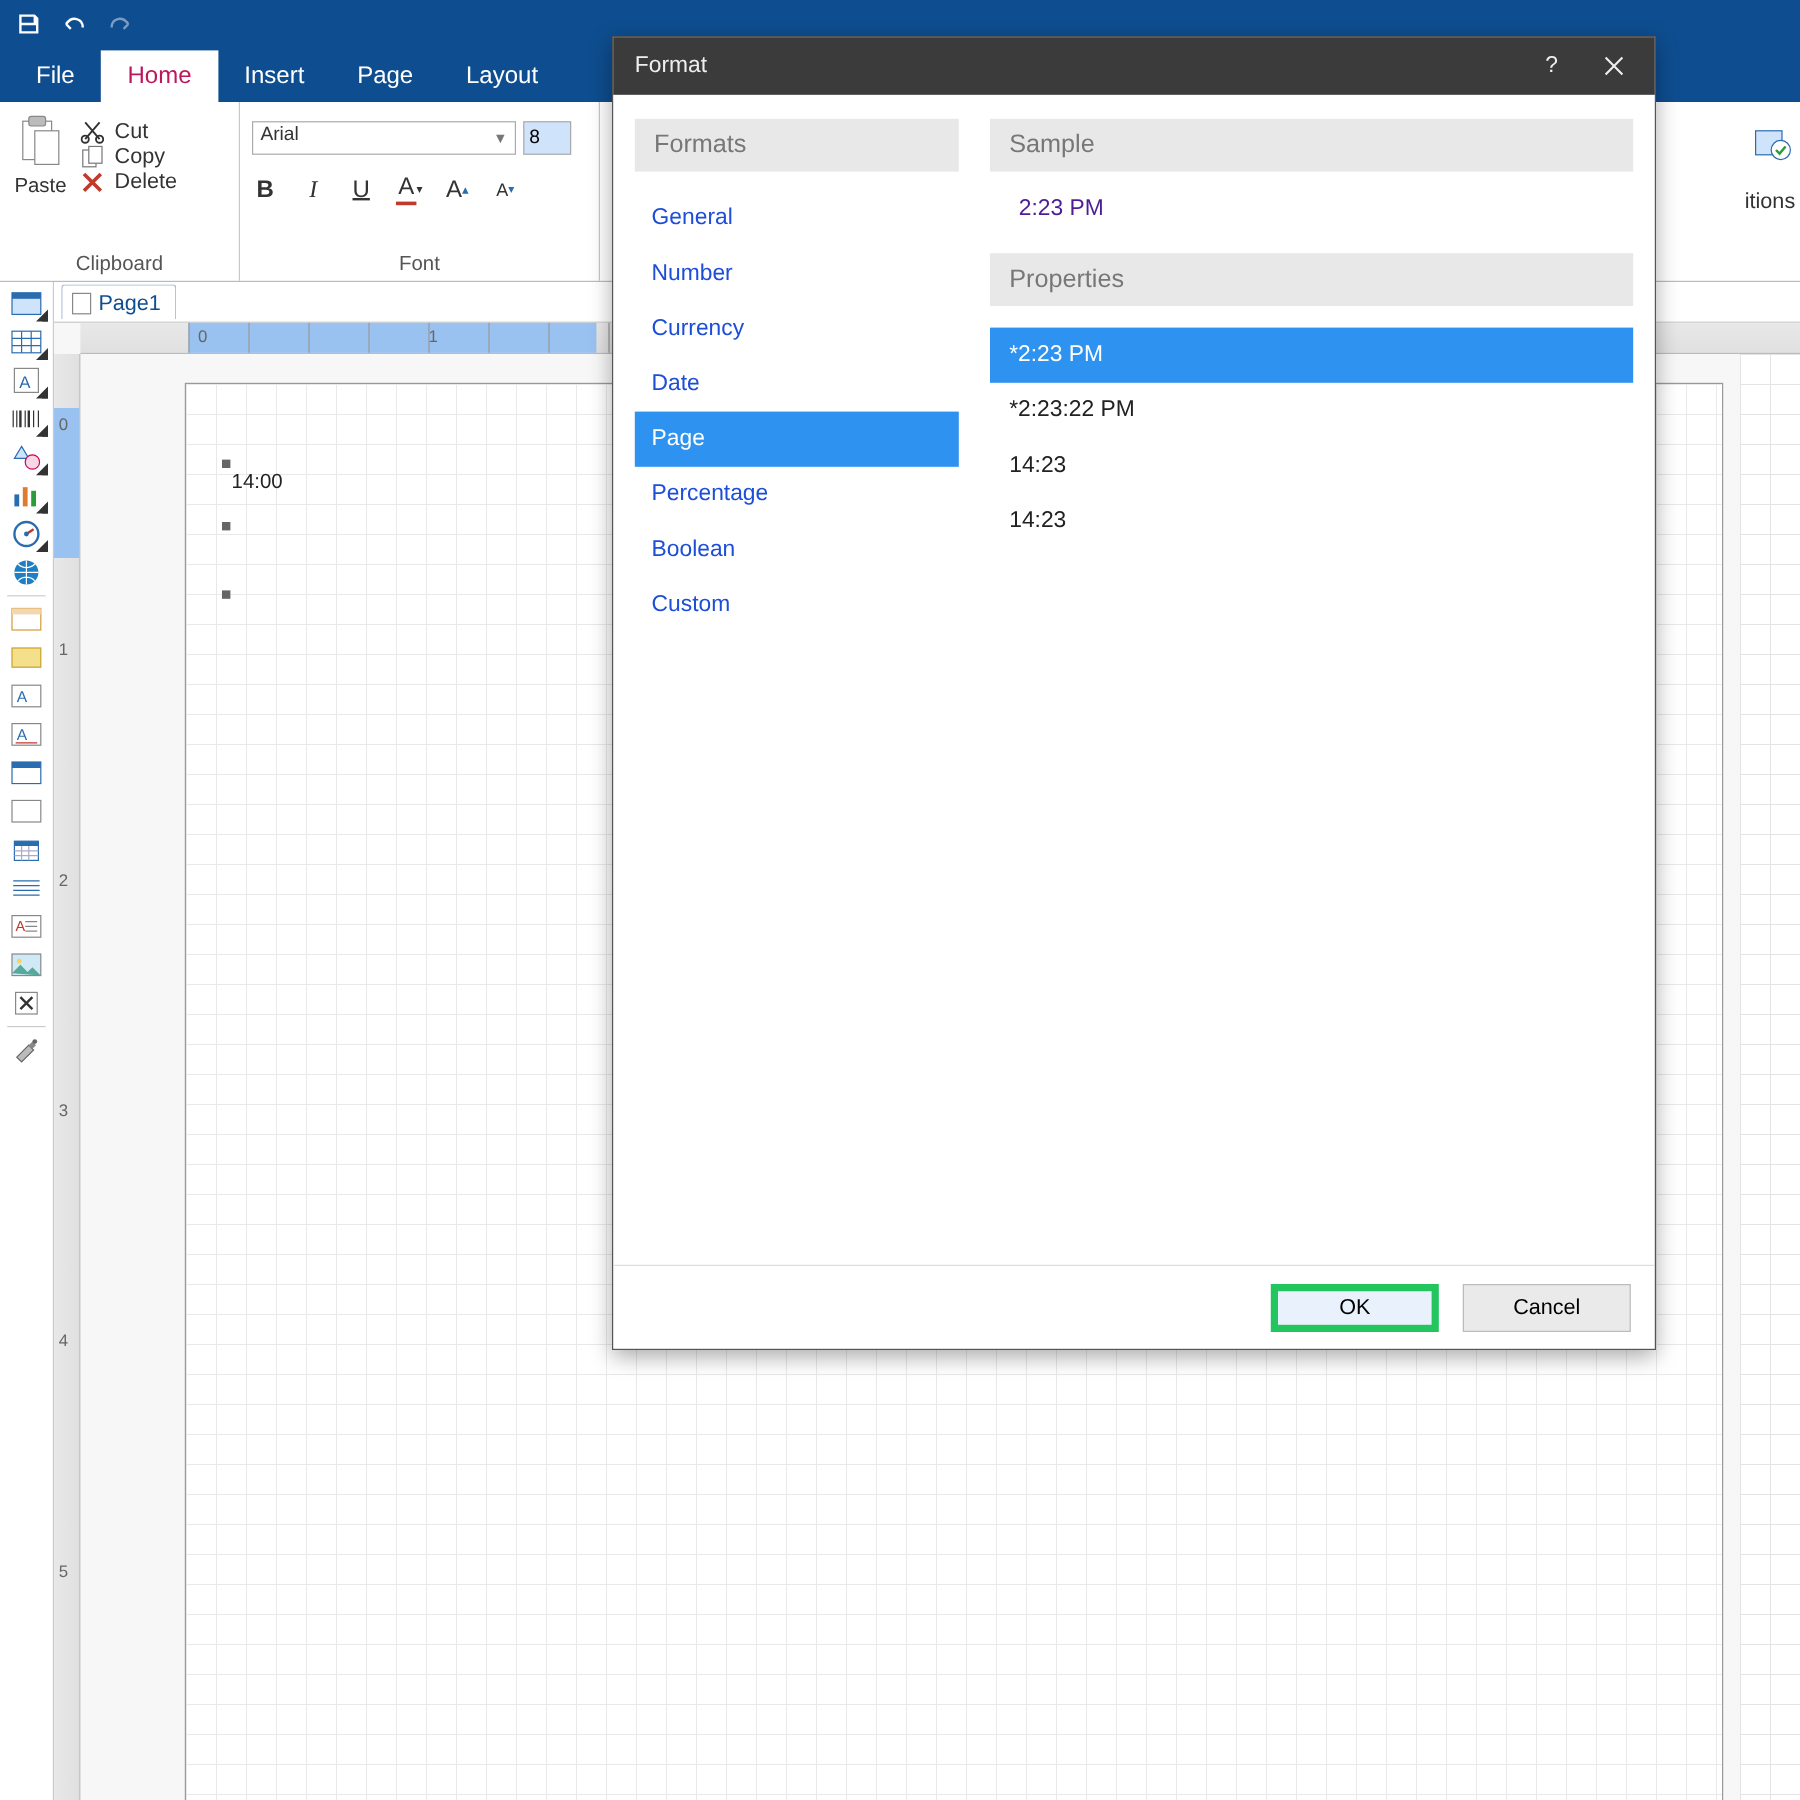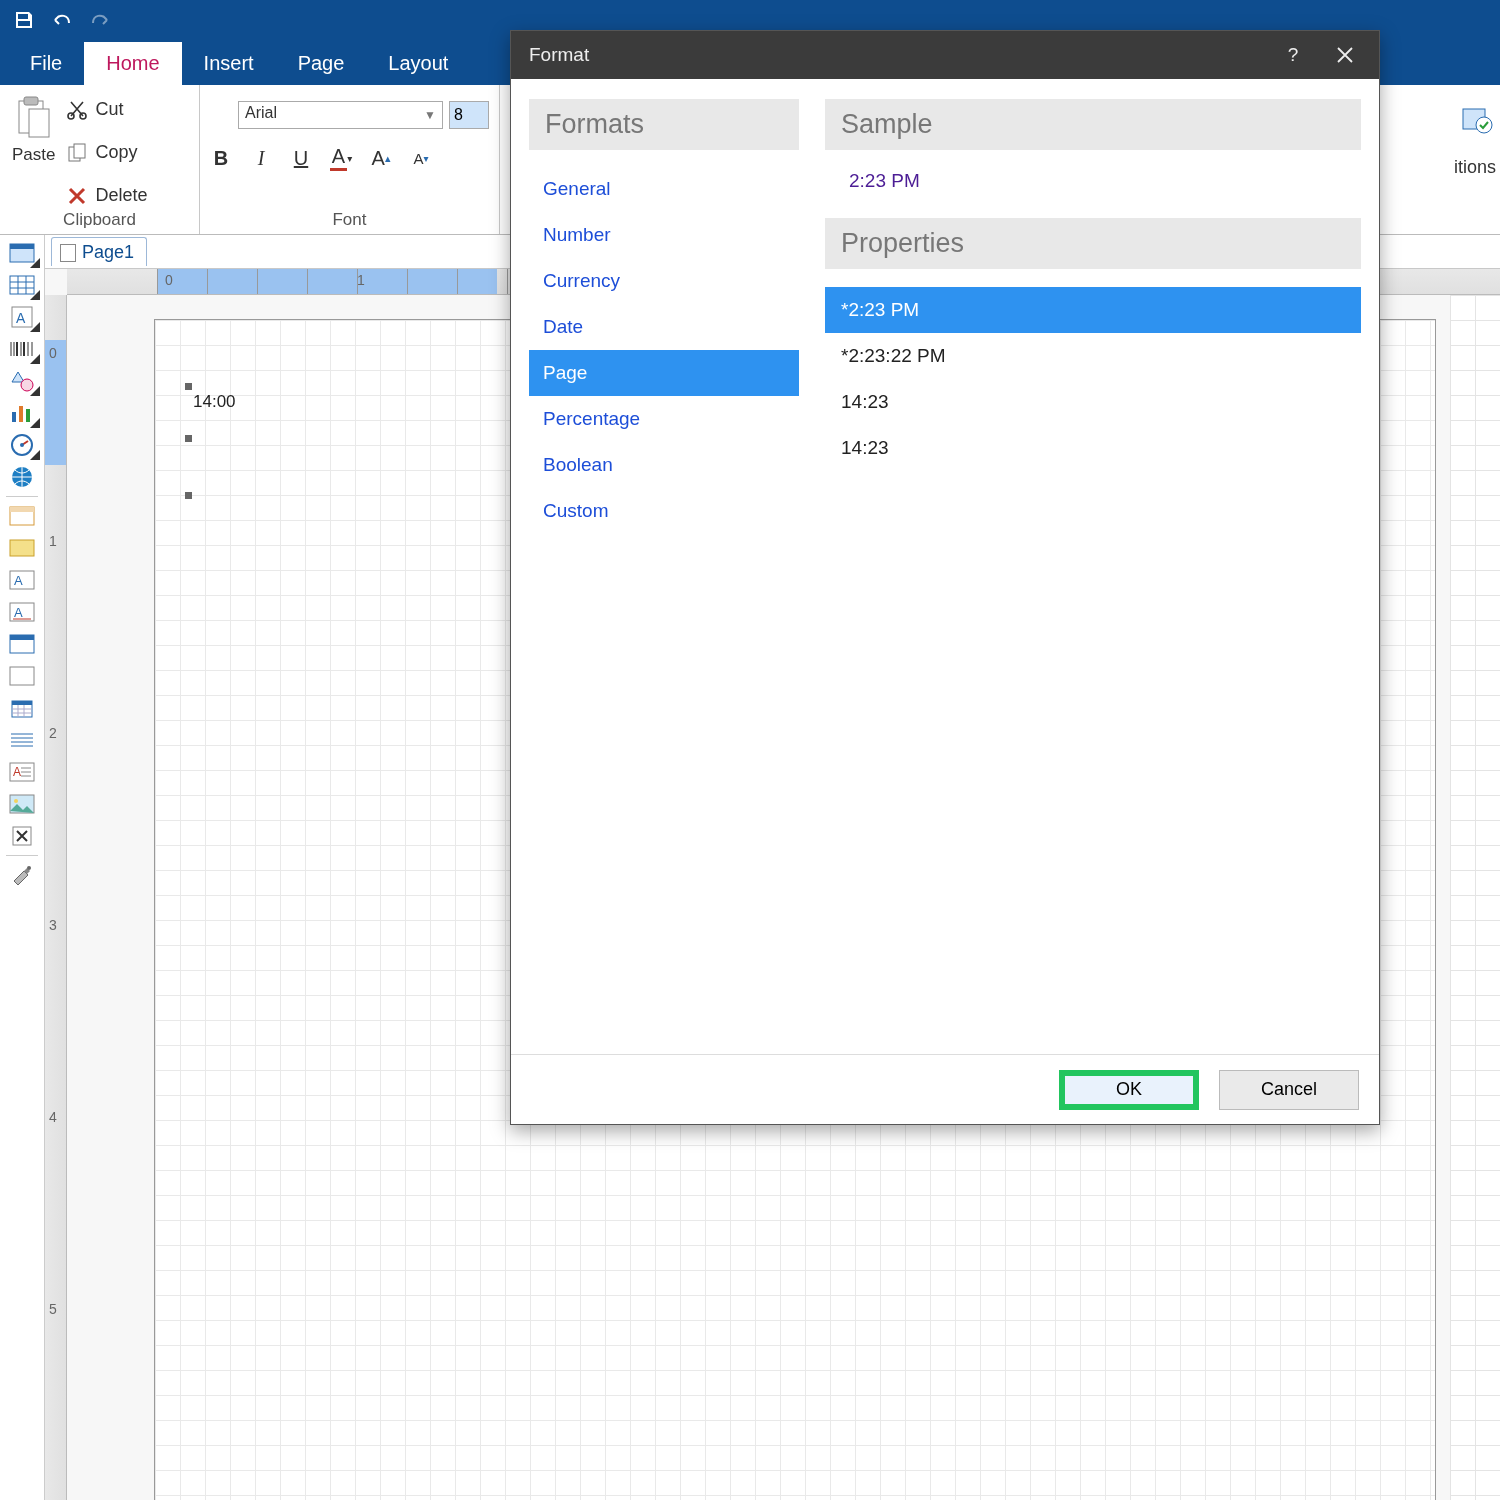--- a/index.html
+++ b/index.html
@@ -13,24 +13,24 @@
   
   .ribbon-tabs { background:#0e4d8f; height:45px; display:flex; align-items:flex-end; padding-left:8px; }
   .ribbon-tab { color:#fff; padding:10px 22px; font-size:20px; cursor:pointer; }
   .ribbon-tab.active { background:#fff; color:#be185d; }
 
   
   .ribbon-body { background:#fff; height:150px; border-bottom:1px solid #bbb; display:flex; position:relative; }
   .ribbon-group { border-right:1px solid #c8c8c8; padding:6px 10px 4px 10px; display:flex; flex-direction:column; }
   .ribbon-group-label { text-align:center; font-size:17px; color:#555; margin-top:auto; padding-top:4px;}
   .paste-big { display:flex; flex-direction:column; align-items:center; padding:4px 6px 0 2px; }
-  .clip-lines { display:flex; flex-direction:column; gap:22px; padding-top:8px; }
+  .clip-lines { display:flex; flex-direction:column; gap:0; padding-top:8px; }
   .clip-line { display:flex; align-items:center; gap:8px; cursor:pointer; font-size:18px; color:#333;}
   .font-row1 { display:flex; align-items:center; gap:6px; }
-  .font-select { width:220px; height:28px; border:1px solid #aaa; background:#fff; font-size:16px; padding:2px 20px 15px 6px; position:relative;margin-left:28px; }
+  .font-select { width:220px; height:28px; border:1px solid #aaa; background:#fff; font-size:16px; padding:2px 20px 15px 6px; position:relative; }
   .font-size-input { width:40px; height:28px; border:1px solid #aaa; background:#cfe4fa; color:#000; font-size:16px; text-align:left; padding:0 4px;}
   .font-row2 { display:flex; gap:18px; margin-top:18px; align-items:center;}
   .fbtn { width:22px; height:22px; display:flex; align-items:center; justify-content:center; font-size:20px; color:#333; cursor:pointer;}
 
   .hidden-right-label { position:absolute; right:4px; top:72px; font-size:18px; color:#333;}
 
   
   .workspace { display:flex; height:calc(100% - 235px); }
   .side-toolbox { width:45px; background:#fff; border-right:1px solid #ccc; display:flex; flex-direction:column; align-items:center; padding-top:2px; gap:0;}
   .toolbox-item { width:38px; height:32px; display:flex; align-items:center; justify-content:center; position:relative;}
@@ -60,21 +60,21 @@
 
   
   .overlay { position:absolute; left:0; top:0; right:0; bottom:0; }
   .dialog { position:absolute; left:510px; top:30px; width:870px; height:1095px; background:#fff; border:1px solid #555; box-shadow:0 6px 18px rgba(0,0,0,.35); display:flex; flex-direction:column;}
   .dialog-title { background:#3b3b3b; color:#eee; height:48px; display:flex; align-items:center; padding:16px 18px; font-size:19px;}
   .dialog-title .sp { flex:1;}
   .dlg-icon-btn { width:32px; height:32px; display:flex; align-items:center; justify-content:center; color:#eee; cursor:pointer; margin-left:20px;}
   .dialog-body { flex:1; display:flex; gap:26px; padding:20px 18px 10px 18px; overflow:hidden;}
   .col-left { width:270px; display:flex; flex-direction:column;}
   .col-right { flex:1; display:flex; flex-direction:column;}
-  .section-head { background:#e8e8e8; color:#777; font-size:27px; padding:10px 16px; }
+  .section-head { background:#e8e8e8; color:#777; font-size:21px; padding:10px 16px; }
   .fmt-list { margin-top:16px;}
   .fmt-item { padding:12px 14px; font-size:19px; cursor:pointer; color:#1d4ed8;}
   .fmt-item.active { background:#2e92f0; color:#fff;}
   .sample-val { padding:20px 16px 26px 24px; font-size:19px; color:#4c1d95;}
   .prop-list { margin-top:18px;}
   .prop-item { padding:12px 16px; font-size:19px; color:#222; cursor:pointer;}
   .prop-item.active { background:#2e92f0; color:#fff;}
   .dialog-footer { border-top:1px solid #ddd; height:70px; display:flex; align-items:center; justify-content:flex-end; gap:20px; padding:0 20px;}
   .dlg-btn { width:140px; height:40px; border:1px solid #bbb; background:#eaeaea; font-size:18px; cursor:pointer;}
   .dlg-btn.primary { border:6px solid #22c55e; background:#e9f2fc;}

